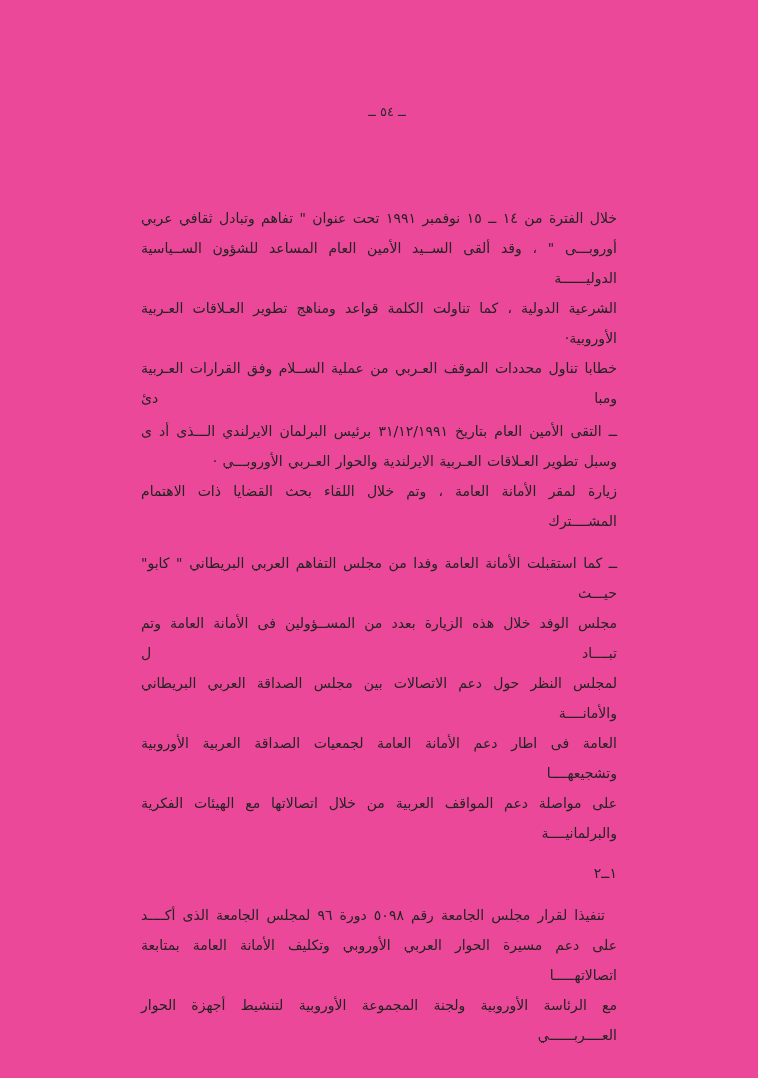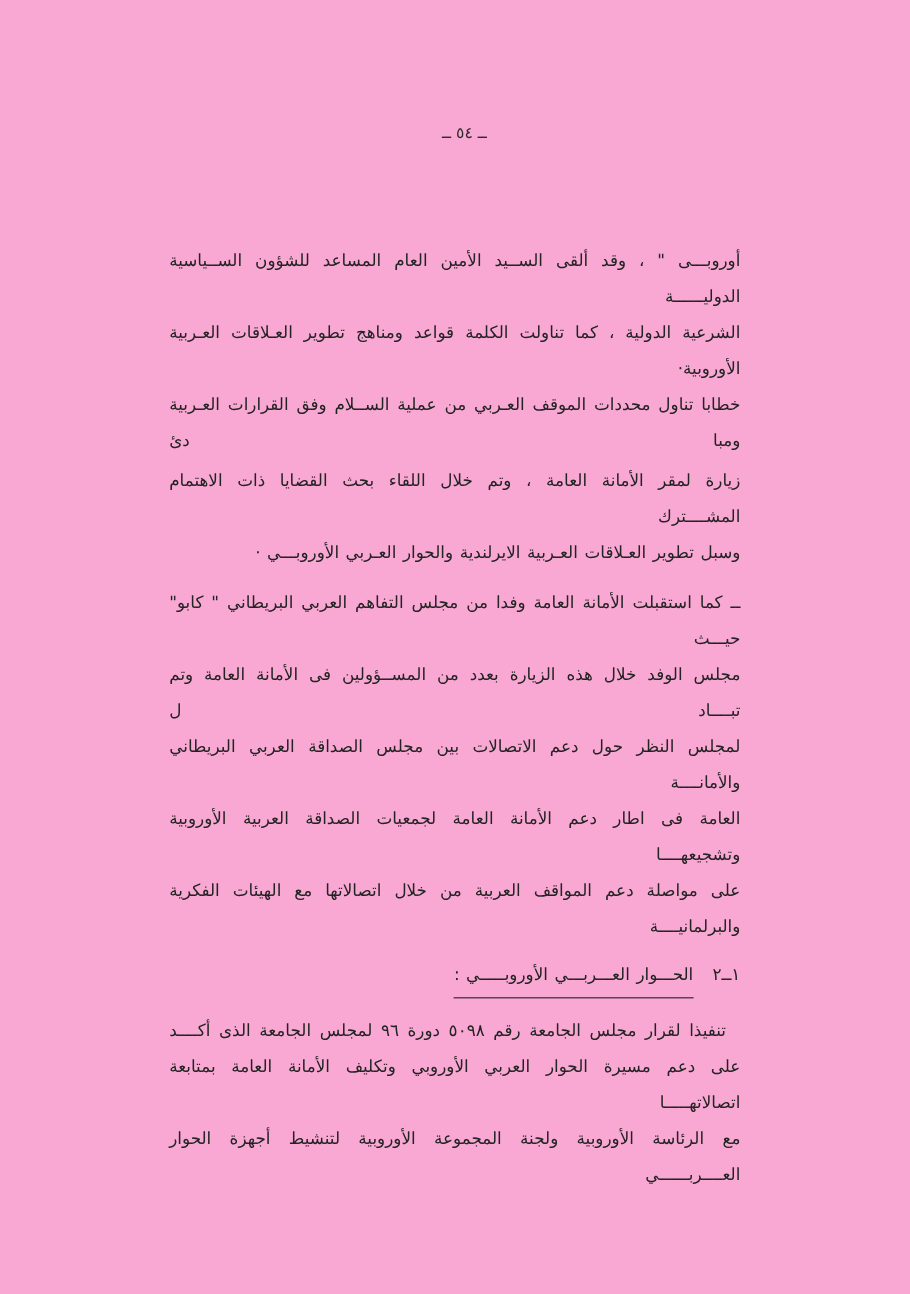--- a/index.html
+++ b/index.html
@@ -1,20 +1,20 @@
 <!DOCTYPE html>
 <html><head>
 <meta charset="utf-8">
 <style>
   html,body{margin:0;padding:0;background:#e8e8e4;}
   .page{
     position:relative;
     width:758px;height:1078px;
     margin:0 auto;
-    background:#f9a8d4;
+    background:#ec4899;
     overflow:hidden;
     font-family:"DejaVu Sans",sans-serif;
     color:#232323;
   }
   .pageno{
     position:absolute;
     top:104px;left:0;right:0;
     text-align:center;
     transform:translateX(8px);
     font-size:13px;
@@ -58,38 +58,39 @@
     padding-bottom:3px;
   }
 </style>
 </head>
 <body>
 
 <div class="page" lang="ar">
   <div class="pageno">ــ ٥٤ ــ</div>
   <div class="content">
       <div class="block para">
+        <div class="line">خلال الفترة من ١٤ ــ ١٥ نوفمبر ١٩٩١ تحت عنوان " تفاهم وتبادل ثقافي عربي</div>
         <div class="line">أوروبـــى " ، وقد ألقى الســيد الأمين العام المساعد للشؤون الســياسية الدوليــــــة</div>
         <div class="line">الشرعية الدولية ، كما تناولت الكلمة قواعد ومناهج تطوير العـلاقات العـربية الأوروبية·</div>
         <div class="line">خطابا تناول محددات الموقف العـربي من عملية الســلام وفق القرارات العـربية ومبا دئ</div>
       </div>
       <div class="block bullet">
+        <div class="line"><span class="dash">ــ</span> التقى الأمين العام بتاريخ ٣١/١٢/١٩٩١ برئيس البرلمان الايرلندي الـــذى أد ى</div>
+        <div class="line lastline">وسبل تطوير العـلاقات العـربية الايرلندية والحوار العـربي الأوروبـــي ·</div>
         <div class="line">زيارة لمقر الأمانة العامة ، وتم خلال اللقاء بحث القضايا ذات الاهتمام المشــــترك</div>
-        <div class="line lastline">وسبل تطوير العـلاقات العـربية الايرلندية والحوار العـربي الأوروبـــي ·</div>
       </div>
       <div class="block bullet">
         <div class="line"><span class="dash">ــ</span> كما استقبلت الأمانة العامة وفدا من مجلس التفاهم العربي البريطاني " كابو" حيـــث</div>
         <div class="line">مجلس الوفد خلال هذه الزيارة بعدد من المســؤولين فى الأمانة العامة وتم تبــــاد ل</div>
         <div class="line">لمجلس النظر حول دعم الاتصالات بين مجلس الصداقة العربي البريطاني والأمانــــة</div>
         <div class="line">العامة فى اطار دعم الأمانة العامة لجمعيات الصداقة العربية الأوروبية وتشجيعهــــا</div>
         <div class="line">على مواصلة دعم المواقف العربية من خلال اتصالاتها مع الهيئات الفكرية والبرلمانيــــة</div>
       </div>
       <div class="heading">
         <span class="hnum">١ــ٢</span>
-        <span class="htitle">الحـــوار العـــربـــي الأوروبـــــي :</span>
       </div>
       <div class="block para indent">
         <div class="line">تنفيذا لقرار مجلس الجامعة رقم ٥٠٩٨ دورة ٩٦ لمجلس الجامعة الذى أكــــد</div>
         <div class="line">على دعم مسيرة الحوار العربي الأوروبي وتكليف الأمانة العامة بمتابعة اتصالاتهـــــا</div>
         <div class="line">مع الرئاسة الأوروبية ولجنة المجموعة الأوروبية لتنشيط أجهزة الحوار العــــربــــــي</div>
       </div>
     </div>
 </div>
 
 </body></html>

